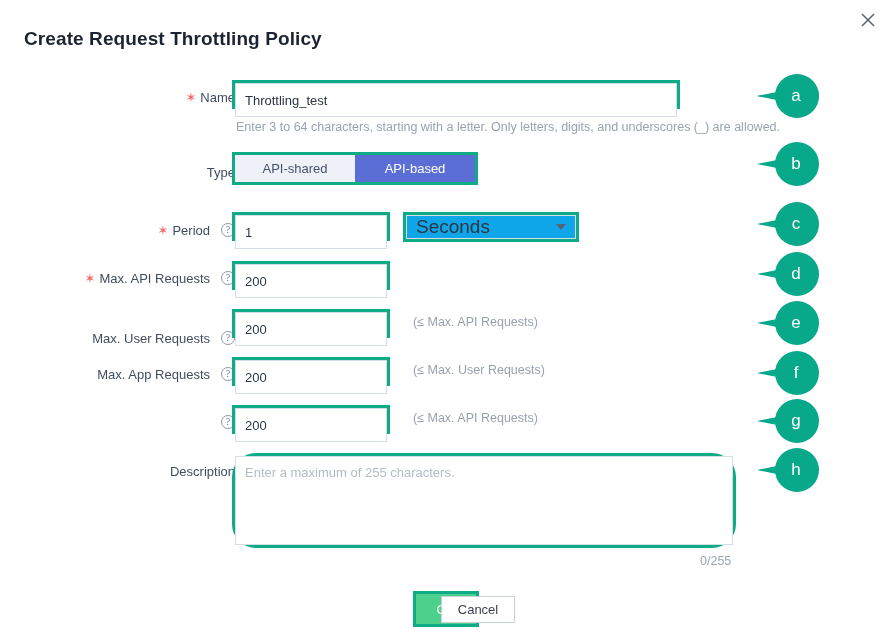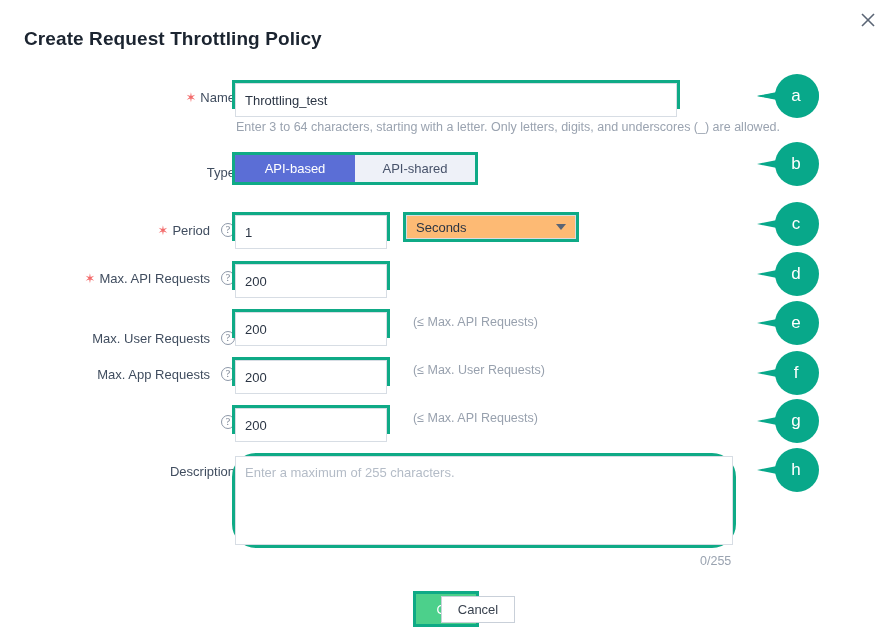--- a/index.html
+++ b/index.html
@@ -138,23 +138,23 @@
 
   
   .selbox {
     width: 100%;
     height: 100%;
     border: 1px solid #d7dde4;
     box-sizing: border-box;
     display: flex;
     align-items: center;
     padding: 4px 9px;
-    font-size: 13px;
+    font-size: 19px;
     color: #2b3544;
-    background: #fdba74;
+    background: #0ea5e9;
     cursor: pointer;
     justify-content: space-between;
   }
   .caret {
     width: 0; height: 0;
     border-left: 5px solid transparent;
     border-right: 5px solid transparent;
     border-top: 6px solid #5a6475;
   }
 
@@ -283,22 +283,22 @@
   </div>
   <div class="hint" style="left:236px; top:120px;">Enter 3 to 64 characters, starting with a letter. Only letters, digits, and underscores (_) are allowed.</div>
 
   <div class="row" style="top:161px;">
     <div class="label" style="top:0;">
       <span>Type</span>
     </div>
   </div>
   <div class="hl" style="left:232px; top:152px; width:246px; height:33px;">
     <div class="seg">
+      <div class="seg-btn inactive">API-shared</div>
       <div class="seg-btn active">API-based</div>
-      <div class="seg-btn inactive">API-shared</div>
     </div>
   </div>
 
   <div class="row" style="top:219px;">
     <div class="label" style="top:0;">
       <span class="req">✶</span>
       <span>Period</span>
       <span class="help-icon">?</span>
     </div>
   </div>

